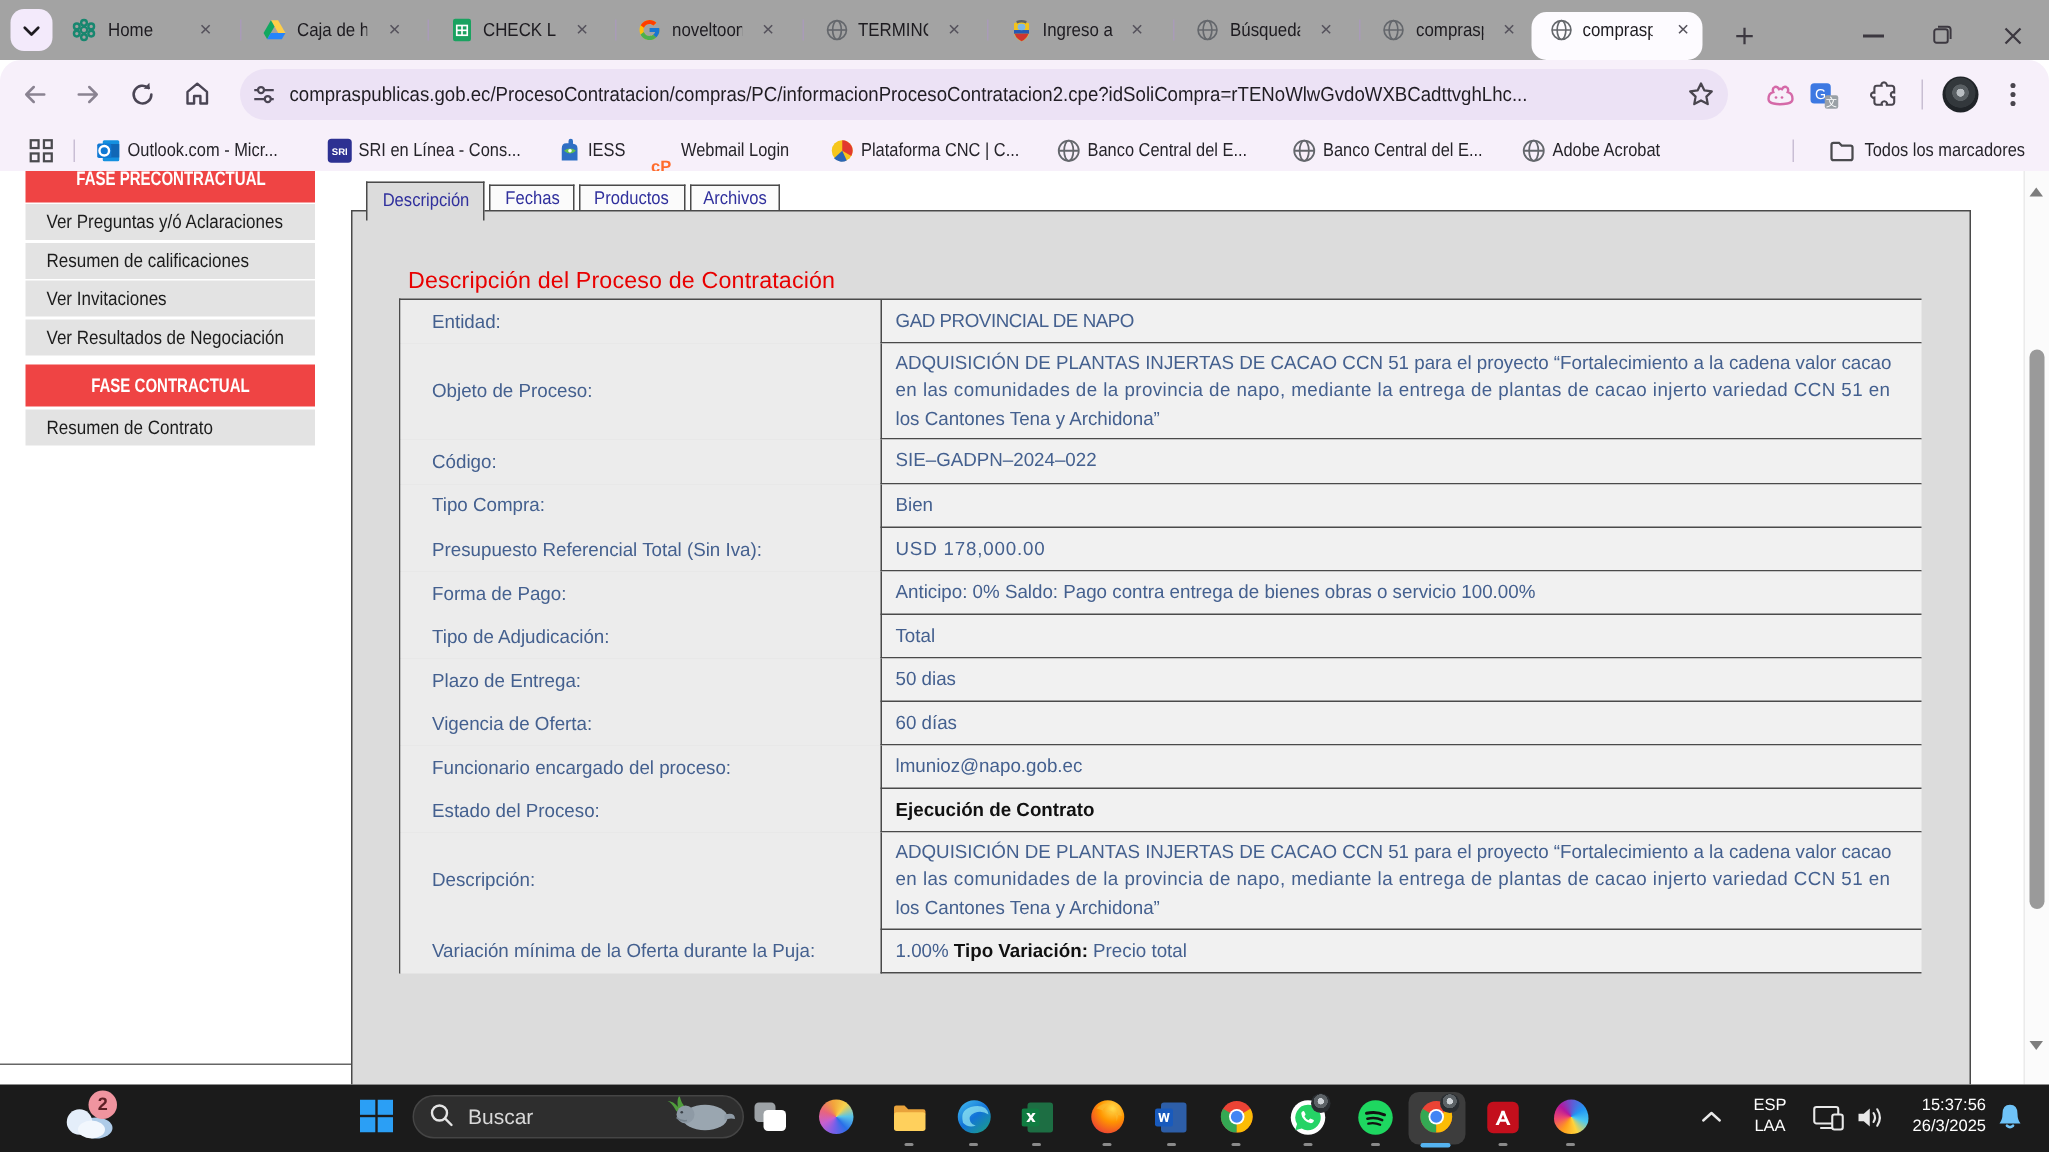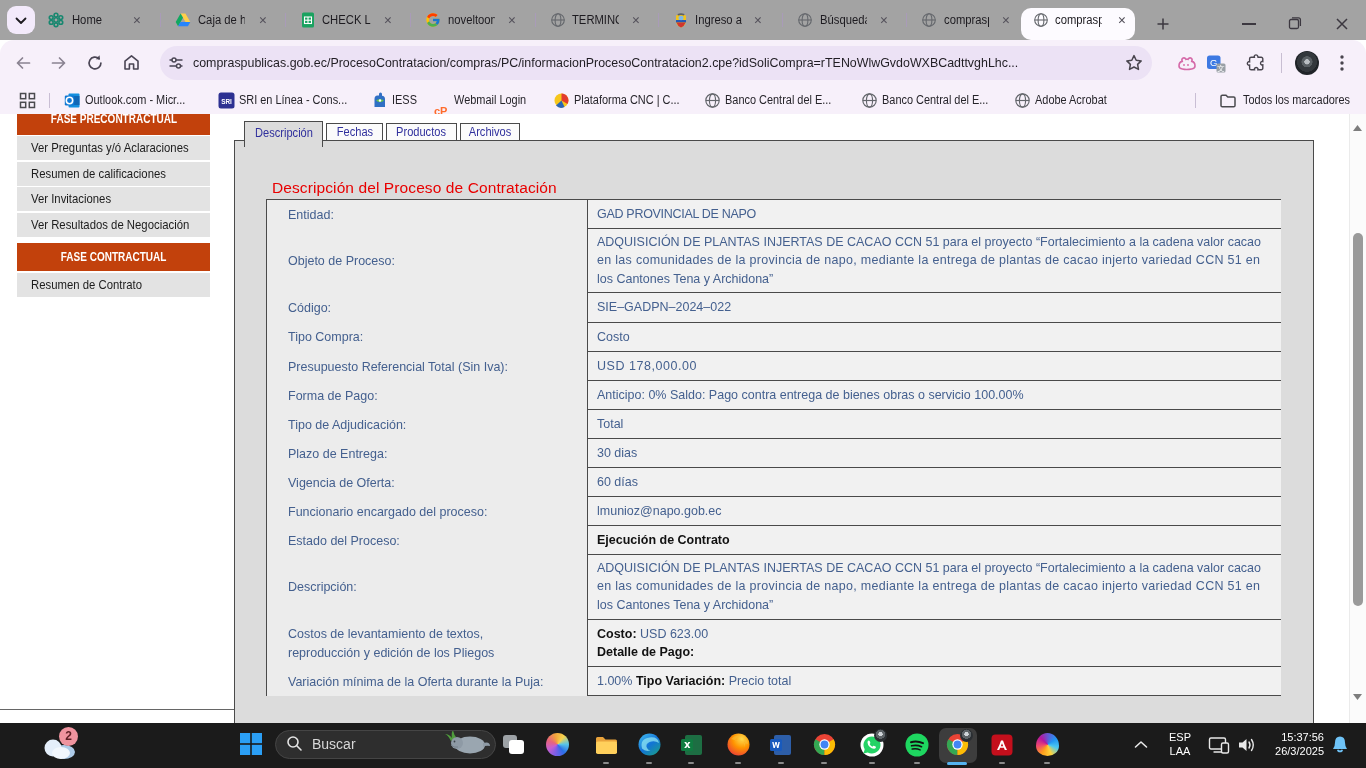--- a/index.html
+++ b/index.html
@@ -11,21 +11,21 @@
 #toolbar{left:0;top:40px;width:1366px;height:46px;background:#f7f0fa;border-radius:14px 14px 0 0;text-align:right;}
 #bookmarks{left:0;top:86px;width:1366px;height:28px;background:#f7f0fa;}
 .tabico{top:12px;width:16px;height:16px;}
 .tabtxt{top:13px;font-size:12.5px;color:#1d1b20;white-space:nowrap;overflow:hidden;transform:scaleX(0.9);transform-origin:0 50%;}
 .tabx{top:13px;width:14px;height:14px;color:#55525c;font-size:10.5px;line-height:14px;text-align:center;}
 .tsep{top:13px;width:1px;height:14px;background:#a99bb8;}
 .bmt{top:7px;font-size:12.5px;color:#26242a;white-space:nowrap;transform:scaleX(0.875);transform-origin:0 50%;}
 #activetab{left:1021px;top:8px;width:114px;height:32px;background:#fdfbff;border-radius:10px;}
 
 #page{left:0;top:114px;width:1366px;height:609px;background:#fff;overflow:hidden;}
-.sbh{left:17px;width:193px;background:#c2410c;color:#fff;font-weight:bold;font-size:13px;text-align:center;}
+.sbh{left:17px;width:193px;background:#ef4444;color:#fff;font-weight:bold;font-size:13px;text-align:center;}
 .sbi{left:17px;width:179px;height:24px;background:#e3e3e3;color:#1c1c1c;font-size:12.9px;padding-left:14px;line-height:24px;white-space:nowrap;}
 #panel{left:234px;top:26px;width:1080px;height:583px;background:#dcdcdc;border-top:1.5px solid #4a4a4a;border-left:1.5px solid #4a4a4a;border-right:1.5px solid #4a4a4a;box-sizing:border-box;}
 .ptab{box-sizing:border-box;border:1.5px solid #4a4a4a;font-size:12.3px;color:#30309d;text-align:center;}
 .pti{top:9px;height:17px;background:#fbfbfb;line-height:16px;border-bottom:none;}
 #ptabact{left:244px;top:7px;width:79px;height:25.5px;background:#dcdcdc;border:1.5px solid #4a4a4a;border-bottom:none;line-height:22px;z-index:5;}
 
 #tbl{left:266px;top:85px;width:1015px;border-top:1.5px solid #4a4a4a;border-left:1.5px solid #4a4a4a;box-sizing:border-box;}
 .row{position:relative;width:100%;}
 .lab{position:absolute;left:0;top:0;bottom:0;width:320px;background:#ececec;color:#44608f;font-size:12.7px;}
 .labin{position:absolute;left:21px;top:50%;transform:translateY(-50%) scaleX(0.985);transform-origin:0 50%;line-height:18.5px;white-space:nowrap;}
@@ -401,21 +401,21 @@
         </div>
    <div class="val">
           <div class="valin">SIE–GADPN–2024–022</div>
         </div>
   </div>
   <div class="row" style="height:29.5px;">
    <div class="lab">
           <div class="labin">Tipo Compra:</div>
         </div>
    <div class="val">
-          <div class="valin">Costo</div>
+          <div class="valin">Bien</div>
         </div>
   </div>
   <div class="row" style="height:29px;">
    <div class="lab">
           <div class="labin">Presupuesto Referencial Total (Sin Iva):</div>
         </div>
    <div class="val">
           <div class="valin" style="letter-spacing:0.55px">USD 178,000.00</div>
         </div>
   </div>
@@ -433,21 +433,21 @@
         </div>
    <div class="val">
           <div class="valin">Total</div>
         </div>
   </div>
   <div class="row" style="height:29px;">
    <div class="lab">
           <div class="labin">Plazo de Entrega:</div>
         </div>
    <div class="val">
-          <div class="valin">30 dias</div>
+          <div class="valin">50 dias</div>
         </div>
   </div>
   <div class="row" style="height:29px;">
    <div class="lab">
           <div class="labin">Vigencia de Oferta:</div>
         </div>
    <div class="val">
           <div class="valin">60 días</div>
         </div>
   </div>
@@ -466,28 +466,20 @@
    <div class="val">
           <div class="valin b">Ejecución de Contrato</div>
         </div>
   </div>
   <div class="row" style="height:64.5px;">
    <div class="lab">
           <div class="labin">Descripción:</div>
         </div>
    <div class="val">
           <div class="valin">ADQUISICIÓN DE PLANTAS INJERTAS DE CACAO CCN 51 para el proyecto “Fortalecimiento a la cadena valor cacao<br><span style="letter-spacing:0.3px">en las comunidades de la provincia de napo, mediante la entrega de plantas de cacao injerto variedad CCN 51 en</span><br>los Cantones Tena y Archidona”</div>
-        </div>
-  </div>
-  <div class="row" style="height:47.5px;">
-   <div class="lab">
-          <div class="labin">Costos de levantamiento de textos,<br>reproducción y edición de los Pliegos</div>
-        </div>
-   <div class="val">
-          <div class="valin"><span class="b">Costo:</span> USD 623.00<br><span class="b">Detalle de Pago:</span></div>
         </div>
   </div>
   <div class="row" style="height:29px;">
    <div class="lab">
           <div class="labin">Variación mínima de la Oferta durante la Puja:</div>
         </div>
    <div class="val">
           <div class="valin">1.00% <span class="b">Tipo Variación:</span> Precio total</div>
         </div>
   </div>

